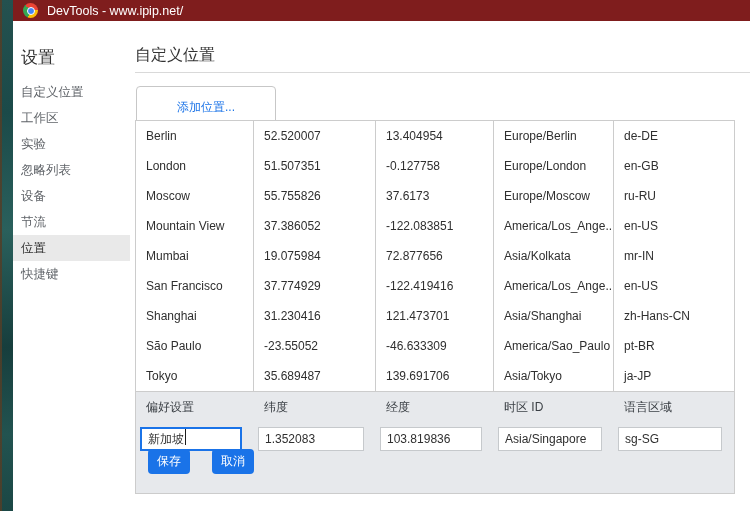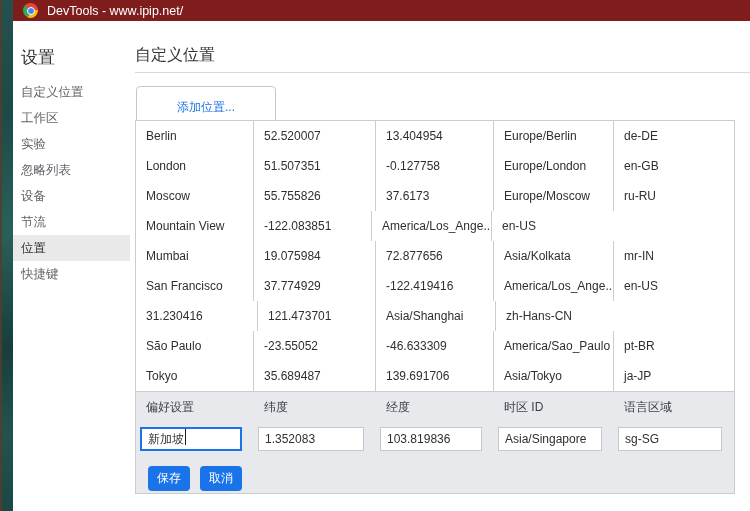--- a/index.html
+++ b/index.html
@@ -82,21 +82,21 @@
   }
   .ed-inputs{display:flex;margin-top:11px;}
   .ed-col{box-sizing:border-box;display:flex;}
   .ed-input{
     margin-left:4px;width:calc(100% - 16px);height:24px;box-sizing:border-box;
     border:1px solid #c6c9cc;background:#fff;font-size:12px;color:#2f2f2f;
     padding:0 0 0 6px;font-family:"Liberation Sans",sans-serif;outline:none;
   }
   .ed-input.focused{border:2px solid #1a73e8;}
   .caret{position:absolute;left:49px;top:37px;width:1px;height:16px;background:#1b1b1b;}
-  .ed-buttons{position:absolute;left:12px;bottom:2px;display:flex;gap:10px;}
+  .ed-buttons{position:absolute;left:12px;bottom:19px;display:flex;gap:22px;}
   .btn{
     height:25px;padding:0 9px;border:none;border-radius:4px;background:#1a73e8;color:#fff;
     font-size:12px;display:flex;align-items:center;justify-content:center;cursor:pointer;
     font-family:"Liberation Sans",sans-serif;
   }
 </style>
 </head>
 <body>
 
 <div class="wallpaper"></div>
@@ -144,39 +144,41 @@
         </div>
         <div class="trow">
           <div class="tcell c0">Moscow</div>
           <div class="tcell c1">55.755826</div>
           <div class="tcell c2">37.6173</div>
           <div class="tcell c3">Europe/Moscow</div>
           <div class="tcell c4">ru-RU</div>
         </div>
         <div class="trow">
           <div class="tcell c0">Mountain View</div>
+          <div class="tcell c1">37.386052</div>
           <div class="tcell c2">-122.083851</div>
           <div class="tcell c3">America/Los_Ange...</div>
           <div class="tcell c4">en-US</div>
         </div>
         <div class="trow">
           <div class="tcell c0">Mumbai</div>
           <div class="tcell c1">19.075984</div>
           <div class="tcell c2">72.877656</div>
           <div class="tcell c3">Asia/Kolkata</div>
           <div class="tcell c4">mr-IN</div>
         </div>
         <div class="trow">
           <div class="tcell c0">San Francisco</div>
           <div class="tcell c1">37.774929</div>
           <div class="tcell c2">-122.419416</div>
           <div class="tcell c3">America/Los_Ange...</div>
           <div class="tcell c4">en-US</div>
         </div>
         <div class="trow">
+          <div class="tcell c0">Shanghai</div>
           <div class="tcell c1">31.230416</div>
           <div class="tcell c2">121.473701</div>
           <div class="tcell c3">Asia/Shanghai</div>
           <div class="tcell c4">zh-Hans-CN</div>
         </div>
         <div class="trow">
           <div class="tcell c0">São Paulo</div>
           <div class="tcell c1">-23.55052</div>
           <div class="tcell c2">-46.633309</div>
           <div class="tcell c3">America/Sao_Paulo</div>

